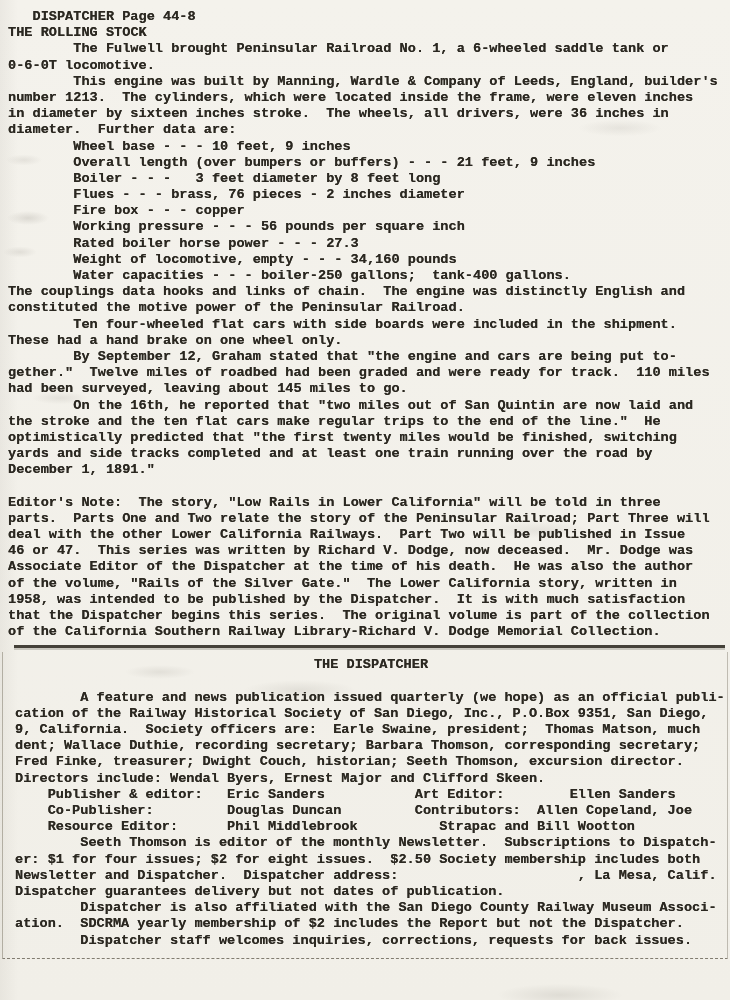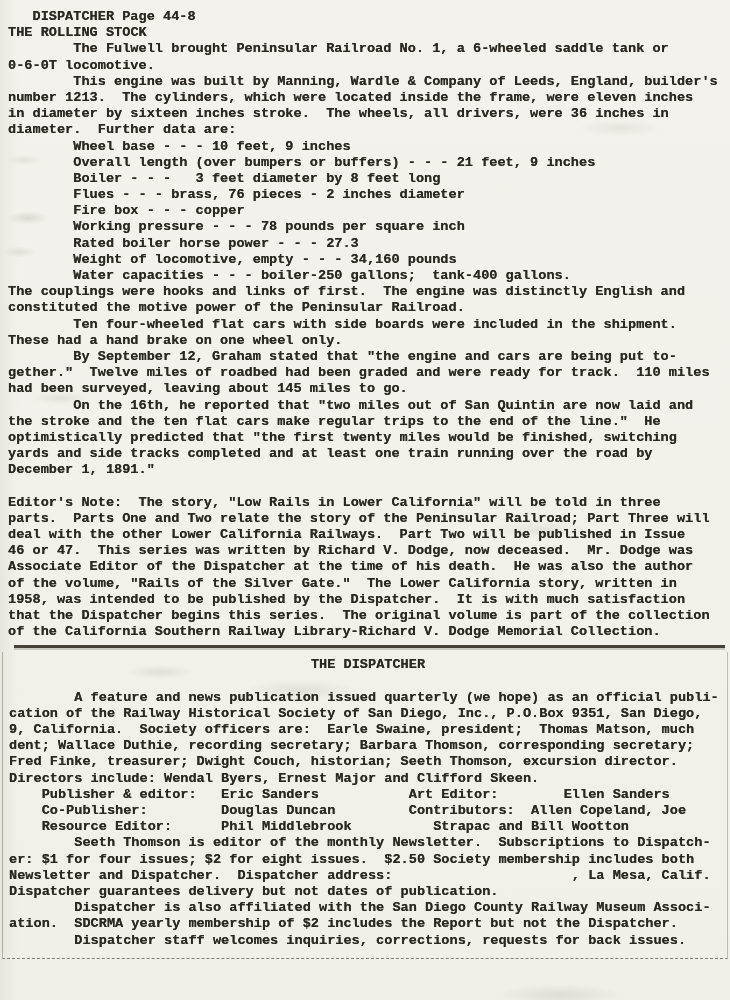--- a/index.html
+++ b/index.html
@@ -41,21 +41,21 @@
     letter-spacing:0; text-shadow: 0 0 0.6px rgba(43,40,33,0.85);
   }
   .ul { text-underline-offset:2.5px; text-decoration-thickness:1.4px; }
   #main-lines { padding:9px 0 0 8px; }
   .rule { height:3px; background:var(--rule); margin:5px 5px 0 14px; box-shadow:0 2px 0 rgba(80,75,65,0.25); }
   .box {
     margin:4px 2px 0 2px;
     border-left:1px solid rgba(150,144,130,0.65);
     border-right:1px solid rgba(150,144,130,0.55);
     border-bottom:1px dashed rgba(110,104,92,0.85);
-    padding:5px 0 9px 6px;
+    padding:5px 0 9px 12px;
   }
   .box-title { text-align:center; }
 </style>
 </head>
 <body>
 
 <div class="page">
   <div class="content">
     <div id="main-lines">
         <div class="tline"><span>   DISPATCHER Page 44-8</span></div>
@@ -64,25 +64,25 @@
         <div class="tline"><span>0-6-0T locomotive.</span></div>
         <div class="tline"><span>        This engine was built by Manning, Wardle &amp; Company of Leeds, England, builder's</span></div>
         <div class="tline"><span>number 1213.  The cylinders, which were located inside the frame, were eleven inches</span></div>
         <div class="tline"><span>in diameter by sixteen inches stroke.  The wheels, all drivers, were 36 inches in</span></div>
         <div class="tline"><span>diameter.  Further data are:</span></div>
         <div class="tline"><span>        Wheel base - - - 10 feet, 9 inches</span></div>
         <div class="tline"><span>        Overall length (over bumpers or buffers) - - - 21 feet, 9 inches</span></div>
         <div class="tline"><span>        Boiler - - -   3 feet diameter by 8 feet long</span></div>
         <div class="tline"><span>        Flues - - - brass, 76 pieces - 2 inches diameter</span></div>
         <div class="tline"><span>        Fire box - - - copper</span></div>
-        <div class="tline"><span>        Working pressure - - - 78 pounds per square inch</span></div>
+        <div class="tline"><span>        Working pressure - - - 56 pounds per square inch</span></div>
         <div class="tline"><span>        Rated boiler horse power - - - 27.3</span></div>
         <div class="tline"><span>        Weight of locomotive, empty - - - 34,160 pounds</span></div>
         <div class="tline"><span>        Water capacities - - - boiler-250 gallons;  tank-400 gallons.</span></div>
-        <div class="tline"><span>The couplings were hooks and links of first.  The engine was distinctly English and</span></div>
+        <div class="tline"><span>The couplings data hooks and links of chain.  The engine was distinctly English and</span></div>
         <div class="tline"><span>constituted the motive power of the Peninsular Railroad.</span></div>
         <div class="tline"><span>        Ten four-wheeled flat cars with side boards were included in the shipment.</span></div>
         <div class="tline"><span>These had a hand brake on one wheel only.</span></div>
         <div class="tline"><span>        By September 12, Graham stated that "the engine and cars are being put to-</span></div>
         <div class="tline"><span>gether."  Twelve miles of roadbed had been graded and were ready for track.  110 miles</span></div>
         <div class="tline"><span>had been surveyed, leaving about 145 miles to go.</span></div>
         <div class="tline"><span>        On the 16th, he reported that "two miles out of San Quintin are now laid and</span></div>
         <div class="tline"><span>the stroke and the ten flat cars make regular trips to the end of the line."  He</span></div>
         <div class="tline"><span>optimistically predicted that "the first twenty miles would be finished, switching</span></div>
         <div class="tline"><span>yards and side tracks completed and at least one train running over the road by</span></div>

